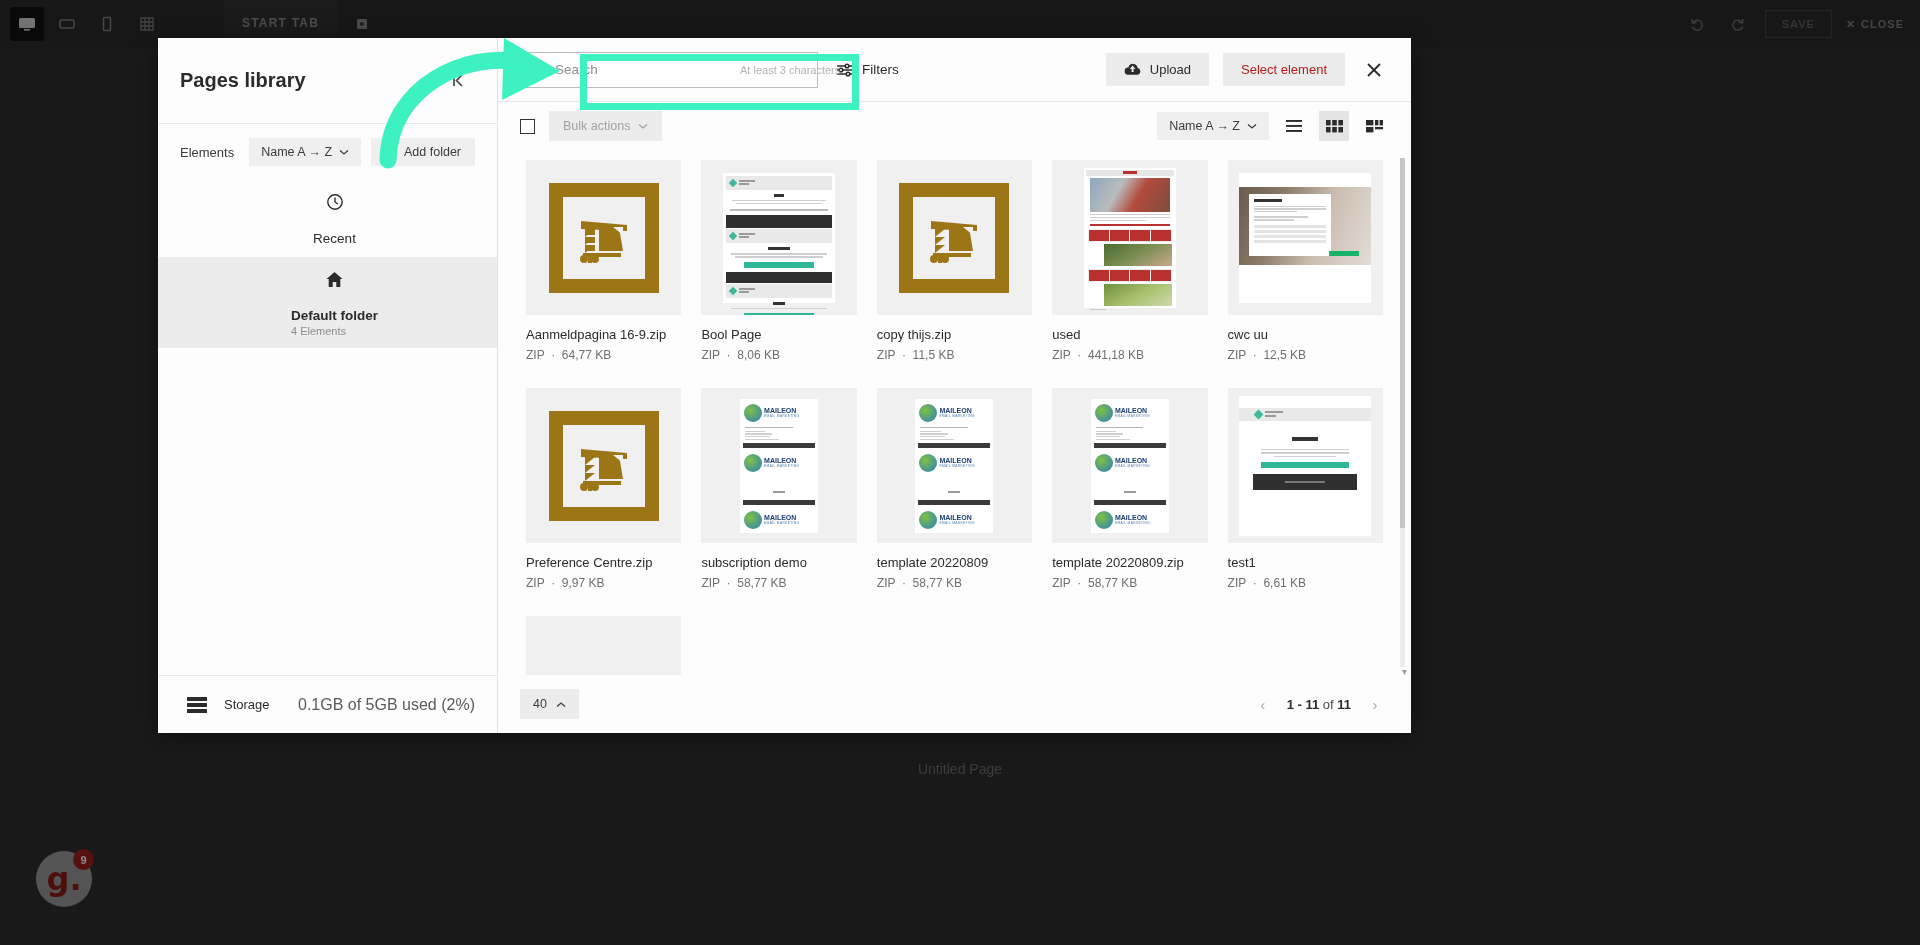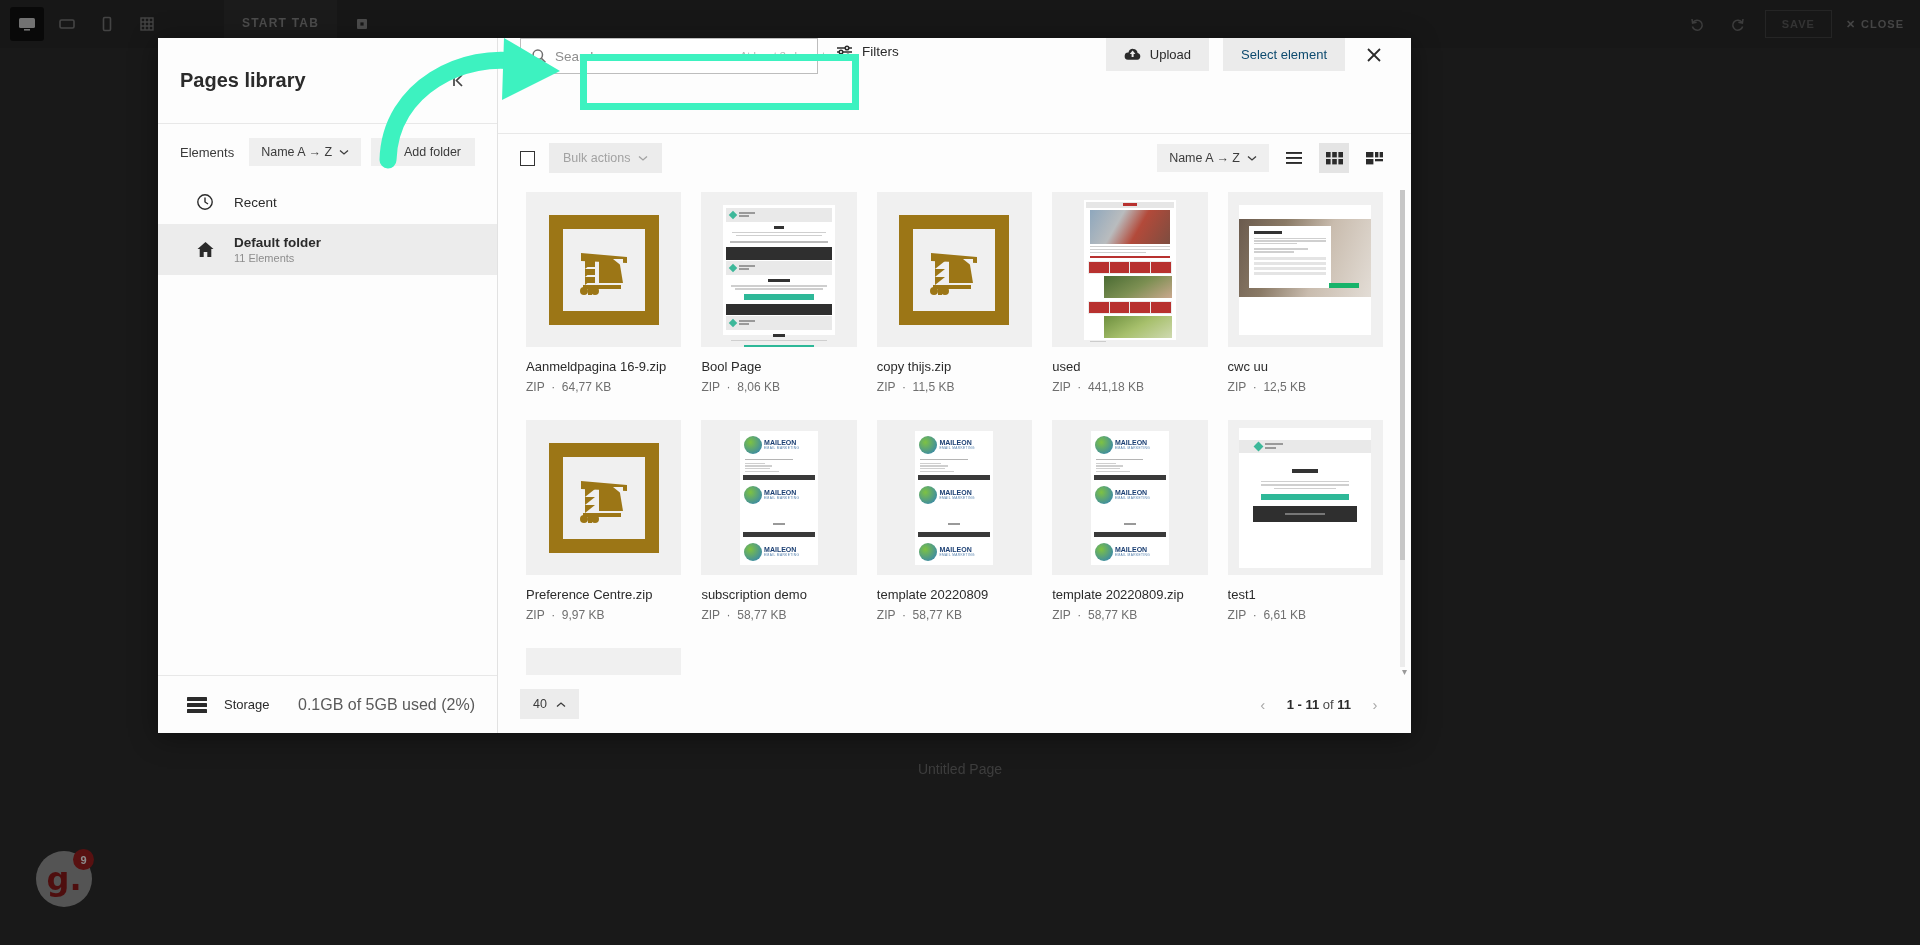--- a/index.html
+++ b/index.html
@@ -97,57 +97,58 @@
     padding: 7px 12px; display: flex; align-items: center; gap: 7px; white-space: nowrap;
   }
   .addfolder-btn {
     background: #efefef; border: none; font-size: 12.5px; color: #3c3c3c;
     padding: 7px 14px; display: flex; align-items: center; gap: 8px; white-space: nowrap;
   }
   .folder-list { flex: 1; overflow: hidden; padding-top: 4px; }
   .folder-item {
     display: flex; align-items: center; gap: 18px; padding: 11px 22px 11px 36px;
     min-height: 44px;
+    flex-direction: column;
   }
   .folder-item.selected { background: #ececec; }
   .folder-ico { width: 22px; height: 22px; display: flex; align-items: center; justify-content: center; color: #2b2b2b; }
   .folder-name { font-size: 13.5px; color: #2b2b2b; }
   .folder-name.bold { font-weight: 700; }
   .folder-sub { font-size: 11px; color: #8d8d8d; margin-top: 2px; }
   .left-foot {
     border-top: 1px solid #e8e8e8; height: 58px; display: flex; align-items: center;
     padding: 0 22px 0 28px; gap: 16px;
   }
   .storage-label { font-size: 13px; color: #2b2b2b; }
   .storage-val { margin-left: auto; font-size: 16px; color: #5a5a5a; }
 
   
   .right-panel { flex: 1; display: flex; flex-direction: column; min-width: 0; background: #fdfdfd; }
   .right-head {
-    height: 96px; display: flex; align-items: flex-start; gap: 14px; padding: 0 22px;
+    height: 64px; display: flex; align-items: center; gap: 14px; padding: 0 22px;
     border-bottom: 1px solid #e8e8e8;
   }
   .search-wrap {
     width: 298px; height: 36px; border: 1px solid #bdbdbd; background: #fff;
     display: flex; align-items: center; padding: 0 10px; gap: 8px; position: relative;
   }
   .search-input {
     border: none; outline: none; flex: 1; font-size: 13.5px; color: #3a3a3a;
     font-family: "Liberation Sans", sans-serif; background: transparent;
   }
   .search-input::placeholder { color: #8e8e8e; }
   .search-hint { font-size: 11px; color: #b3b3b3; white-space: nowrap; }
   .filters-btn { display: flex; align-items: center; gap: 9px; font-size: 13.5px; color: #2b2b2b; padding: 6px 4px; }
   .head-right { margin-left: auto; display: flex; align-items: center; gap: 14px; }
   .upload-btn {
     background: #ececec; border: none; padding: 9px 18px; display: flex; align-items: center;
     gap: 9px; font-size: 13px; color: #2b2b2b;
   }
   .select-el-btn {
-    background: #ebebeb; border: none; padding: 9px 18px; font-size: 13px; color: #0c4a6e;
+    background: #ebebeb; border: none; padding: 9px 18px; font-size: 13px; color: #b91c1c;
   }
   .x-btn { width: 30px; height: 30px; display: flex; align-items: center; justify-content: center; color: #2b2b2b; }
 
   .toolbar2 {
     height: 48px; display: flex; align-items: center; gap: 14px; padding: 0 22px;
   }
   .chk {
     width: 15px; height: 15px; border: 1.6px solid #333; background: #fff;
   }
   .bulk-btn {
@@ -323,21 +324,21 @@
           <span class="folder-name">Recent</span>
         </div>
         <div class="folder-item selected">
           <span class="folder-ico">
             <svg width="21" height="21" viewBox="0 0 21 21" fill="currentColor">
                 <path d="M10.5 3L2.5 10h2.2v8h4v-5h3.6v5h4v-8h2.2z"></path>
               </svg>
           </span>
           <span>
             <span class="folder-name bold" style="display:block">Default folder</span>
-            <span class="folder-sub" style="display:block">11 Elements</span>
+            <span class="folder-sub" style="display:block">4 Elements</span>
           </span>
         </div>
       </div>
 
       <div class="left-foot">
         <span class="folder-ico">
           <svg width="22" height="20" viewBox="0 0 22 20" fill="currentColor">
               <rect x="1" y="2" width="20" height="4" rx="0.6"></rect>
               <rect x="1" y="8" width="20" height="4" rx="0.6"></rect>
               <rect x="1" y="14" width="20" height="4" rx="0.6"></rect>

